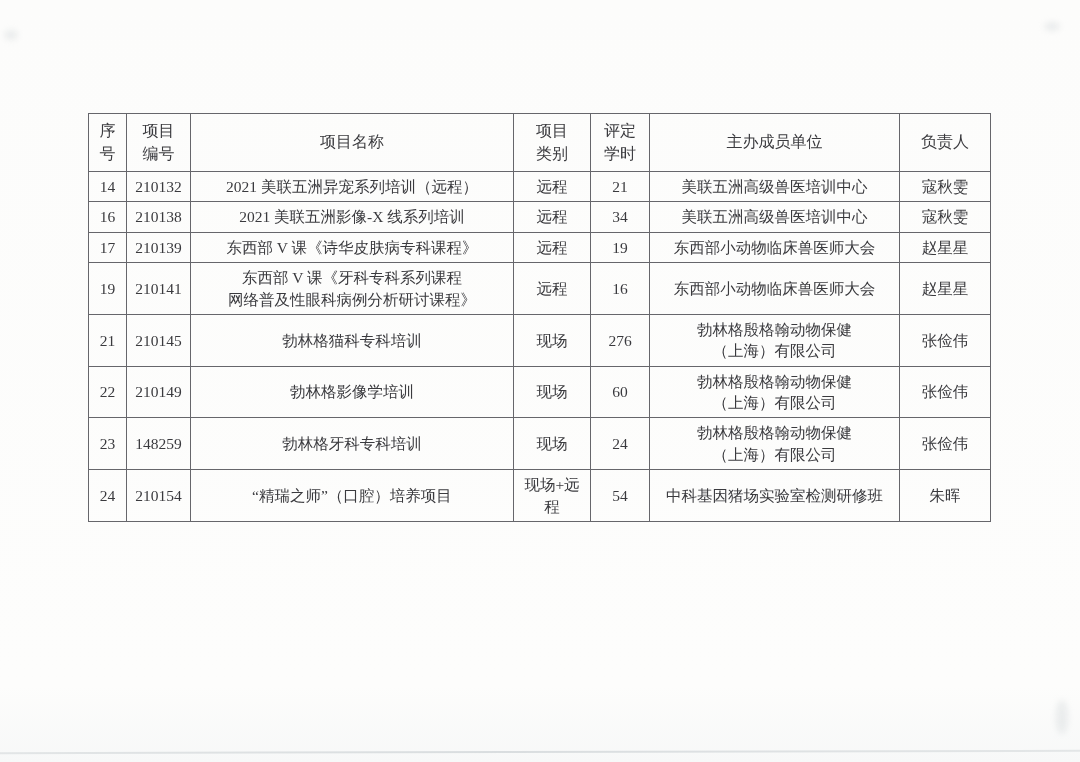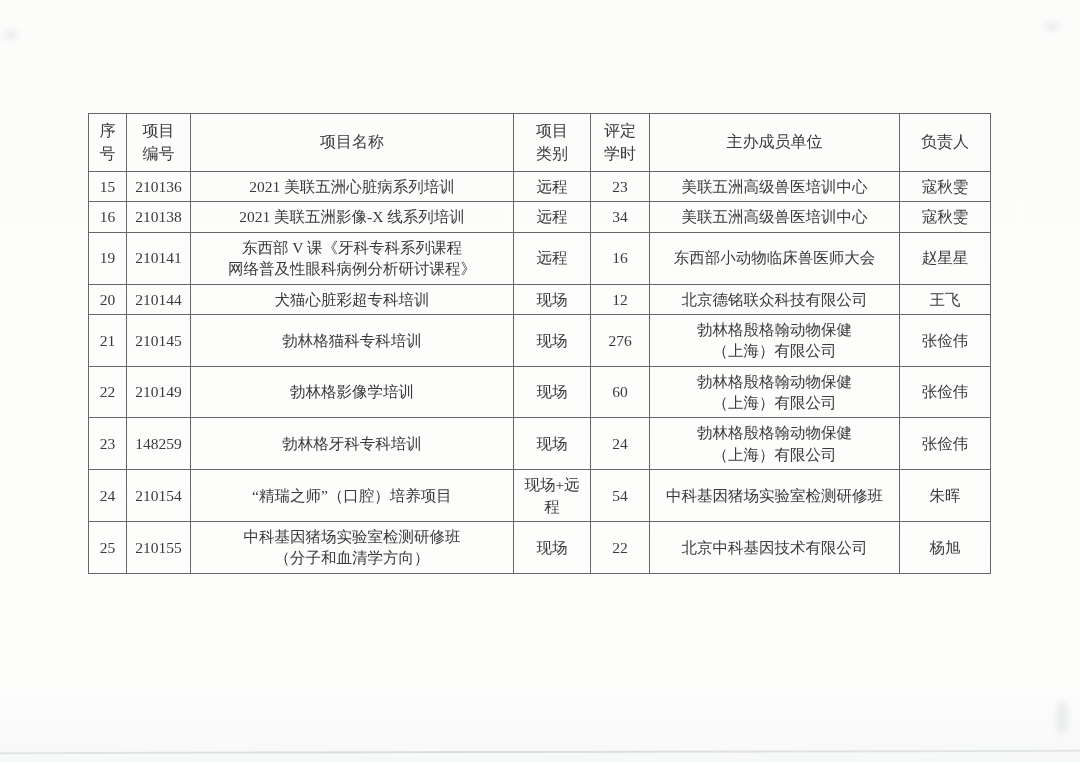--- a/index.html
+++ b/index.html
@@ -73,55 +73,55 @@
         <th>项目
 类别</th>
         <th>评定
 学时</th>
         <th>主办成员单位</th>
         <th>负责人</th>
       </tr>
     </thead>
     <tbody>
       <tr>
-        <td>15</td>
-        <td>210136</td>
-        <td>2021 美联五洲心脏病系列培训</td>
+        <td>14</td>
+        <td>210132</td>
+        <td>2021 美联五洲异宠系列培训（远程）</td>
         <td>远程</td>
-        <td>23</td>
+        <td>21</td>
         <td>美联五洲高级兽医培训中心</td>
         <td>寇秋雯</td>
       </tr>
       <tr>
         <td>16</td>
         <td>210138</td>
         <td>2021 美联五洲影像-X 线系列培训</td>
         <td>远程</td>
         <td>34</td>
         <td>美联五洲高级兽医培训中心</td>
         <td>寇秋雯</td>
       </tr>
       <tr>
+        <td>17</td>
+        <td>210139</td>
+        <td>东西部 V 课《诗华皮肤病专科课程》</td>
+        <td>远程</td>
+        <td>19</td>
+        <td>东西部小动物临床兽医师大会</td>
+        <td>赵星星</td>
+      </tr>
+      <tr>
         <td>19</td>
         <td>210141</td>
         <td>东西部 V 课《牙科专科系列课程
 网络普及性眼科病例分析研讨课程》</td>
         <td>远程</td>
         <td>16</td>
         <td>东西部小动物临床兽医师大会</td>
         <td>赵星星</td>
-      </tr>
-      <tr>
-        <td>20</td>
-        <td>210144</td>
-        <td>犬猫心脏彩超专科培训</td>
-        <td>现场</td>
-        <td>12</td>
-        <td>北京德铭联众科技有限公司</td>
-        <td>王飞</td>
       </tr>
       <tr>
         <td>21</td>
         <td>210145</td>
         <td>勃林格猫科专科培训</td>
         <td>现场</td>
         <td>276</td>
         <td>勃林格殷格翰动物保健
 （上海）有限公司</td>
         <td>张俭伟</td>
@@ -148,30 +148,20 @@
       </tr>
       <tr>
         <td>24</td>
         <td>210154</td>
         <td>“精瑞之师”（口腔）培养项目</td>
         <td>现场+远程</td>
         <td>54</td>
         <td>中科基因猪场实验室检测研修班</td>
         <td>朱晖</td>
       </tr>
-      <tr>
-        <td>25</td>
-        <td>210155</td>
-        <td>中科基因猪场实验室检测研修班
-（分子和血清学方向）</td>
-        <td>现场</td>
-        <td>22</td>
-        <td>北京中科基因技术有限公司</td>
-        <td>杨旭</td>
-      </tr>
     </tbody>
   </table>
 
   <div class="smudge tl"></div>
   <div class="smudge tr"></div>
   <div class="smudge br"></div>
   <div class="scan-edge-bottom"></div>
 
 </div>
 

